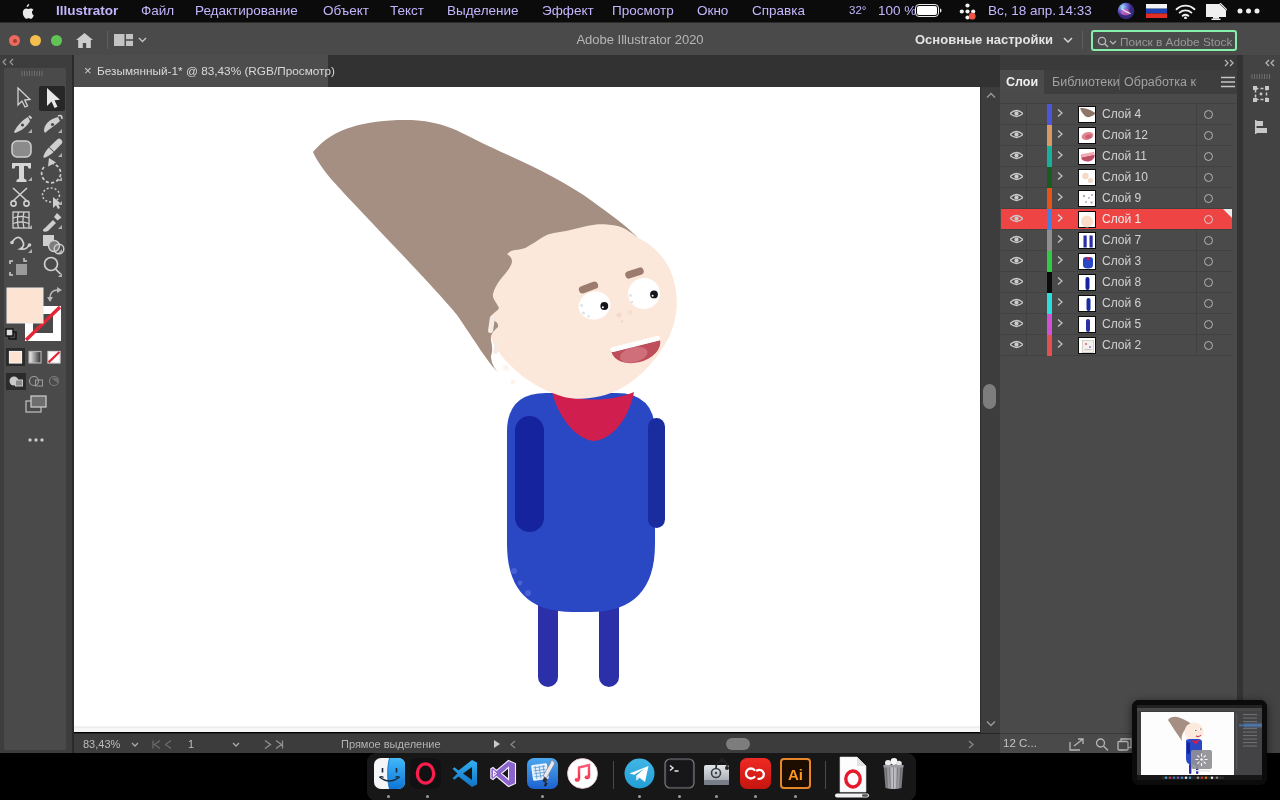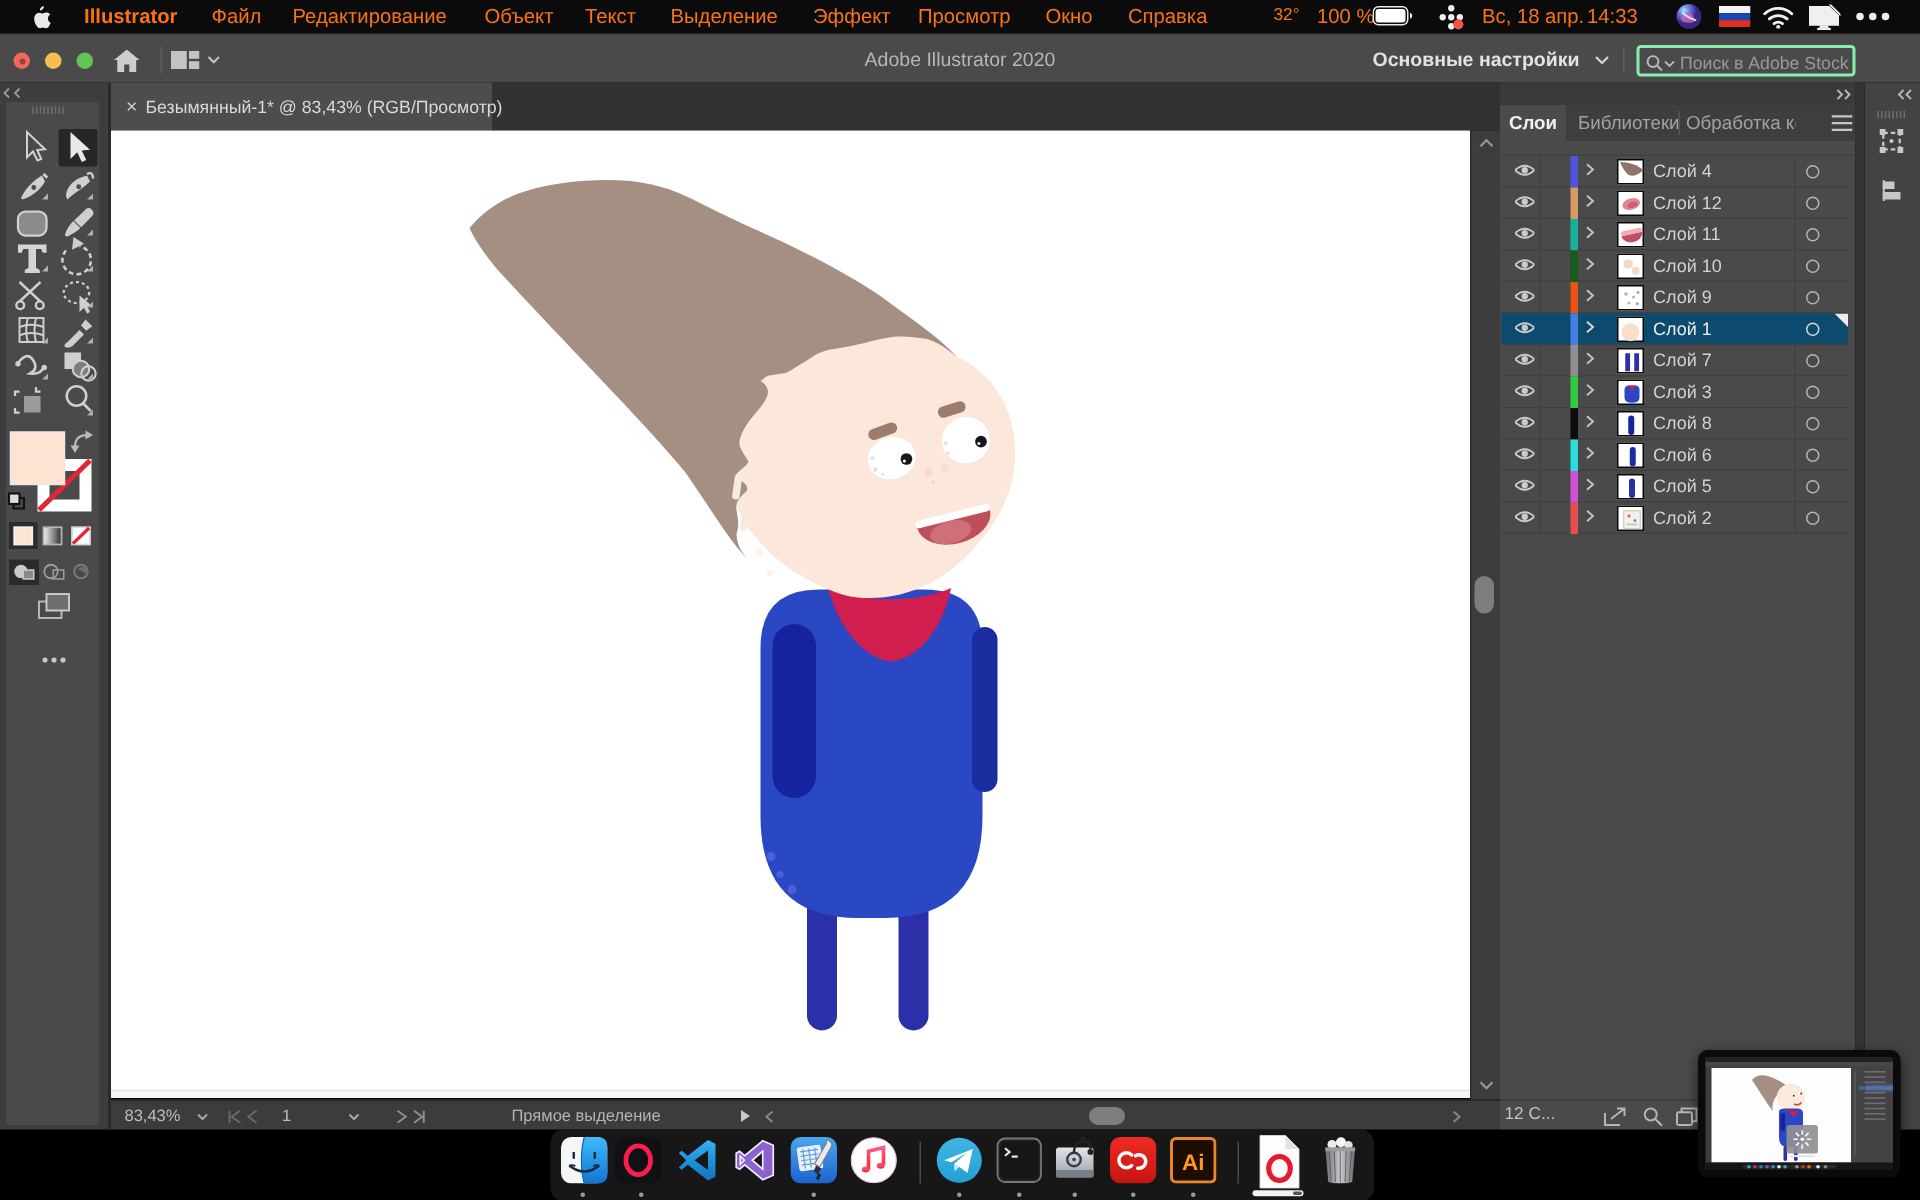--- a/index.html
+++ b/index.html
@@ -1,19 +1,19 @@
 <!DOCTYPE html>
 <html><head><meta charset="utf-8">
 <style>
   html,body{margin:0;padding:0;width:1280px;height:800px;overflow:hidden;background:#000;}
   *{box-sizing:border-box;}
   body{font-family:"Liberation Sans",sans-serif;-webkit-font-smoothing:antialiased;}
   .abs{position:absolute;}
   
-  #menubar{position:absolute;left:0;top:0;width:1280px;height:37px;background:#0b0b0c;color:#f97316;font-size:13.5px;}
+  #menubar{position:absolute;left:0;top:0;width:1280px;height:37px;background:#0b0b0c;color:#c4b5fd;font-size:13.5px;}
   #menubar .mi{position:absolute;top:0;line-height:21px;white-space:nowrap;}
   
   #titlebar{position:absolute;left:0;top:22px;width:1280px;height:33px;background:#4a4a4b;border-top:1px solid #2c2c2c;}
   .tl{position:absolute;top:12px;width:11px;height:11px;border-radius:50%;}
   
   #tabbar{position:absolute;left:74px;top:55px;width:926px;height:32px;background:#323233;}
   #doctab{position:absolute;left:0px;top:0px;width:254px;height:32px;background:#4d4d4e;color:#d9d9d9;font-size:11.8px;line-height:32px;}
   
   #leftcol{position:absolute;left:0;top:55px;width:74px;height:698px;background:#3d3d3e;border-right:2px solid #2a2a2b;}
   #toolpanel{position:absolute;left:4px;top:13px;width:62px;height:682px;background:#4a4a4b;border-radius:2px;}
@@ -523,21 +523,21 @@
               <circle cx="5" cy="5" r="1.2"></circle>
               <circle cx="10" cy="7" r="1"></circle>
               <circle cx="13" cy="4" r="1.1"></circle>
               <circle cx="7" cy="11" r="1"></circle>
               <circle cx="12.5" cy="11.5" r="1.2"></circle>
             </g>
           </svg></div>
         <span class="nm">Слой 9</span>
         <div class="circ"></div>
       </div>
-    <div class="lrow" style="top:105px;background:#0c4a6e;">
+    <div class="lrow" style="top:105px;background:#ef4444;">
         <svg class="abs" style="right:0;top:0" width="9" height="9">
           <polygon points="0,0 9,0 9,9" fill="#ececec"></polygon>
         </svg>
         <svg class="eye" width="13" height="9">
           <use href="#eyeicon"></use>
         </svg>
         <div class="cbar" style="background:#4380e4"></div>
         <svg class="chev" width="6" height="10">
           <path d="M1 1.5 L5 5 L1 8.5" stroke="#d8d8d8" stroke-width="1.3" fill="none"></path>
         </svg>

